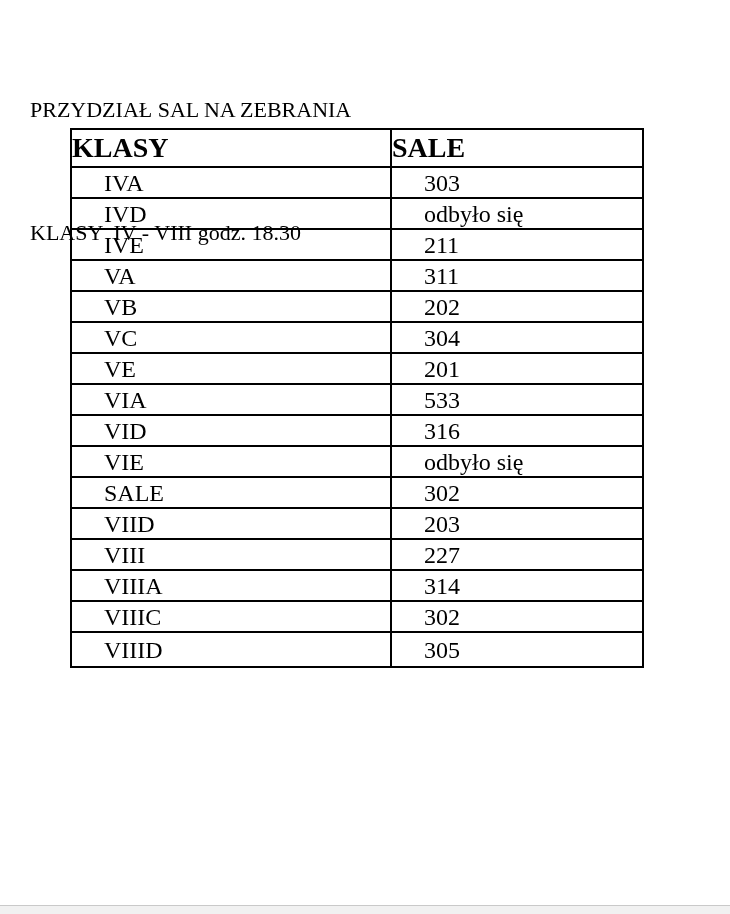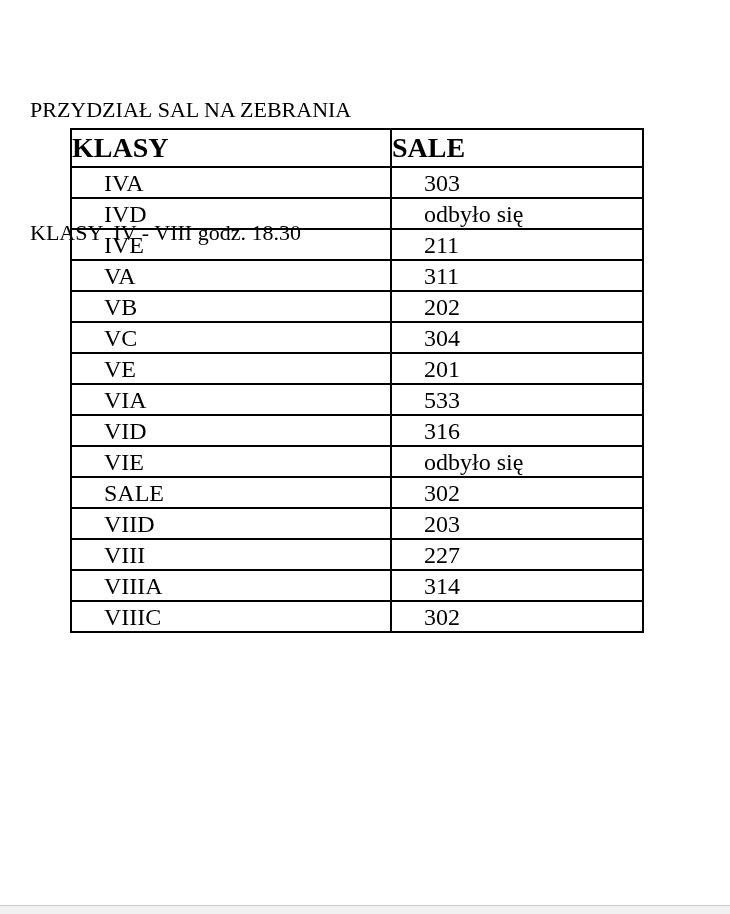--- a/index.html
+++ b/index.html
@@ -148,18 +148,22 @@
           <td>227</td>
         </tr>
         <tr>
           <td>VIIIA</td>
           <td>314</td>
         </tr>
         <tr>
           <td>VIIIC</td>
           <td>302</td>
         </tr>
+        <tr class="last-row">
+          <td>VIIID</td>
+          <td>305</td>
+        </tr>
       </tbody>
   </table>
 
   <div class="scroll-strip"></div>
 
 </div>
 
 </body></html>

